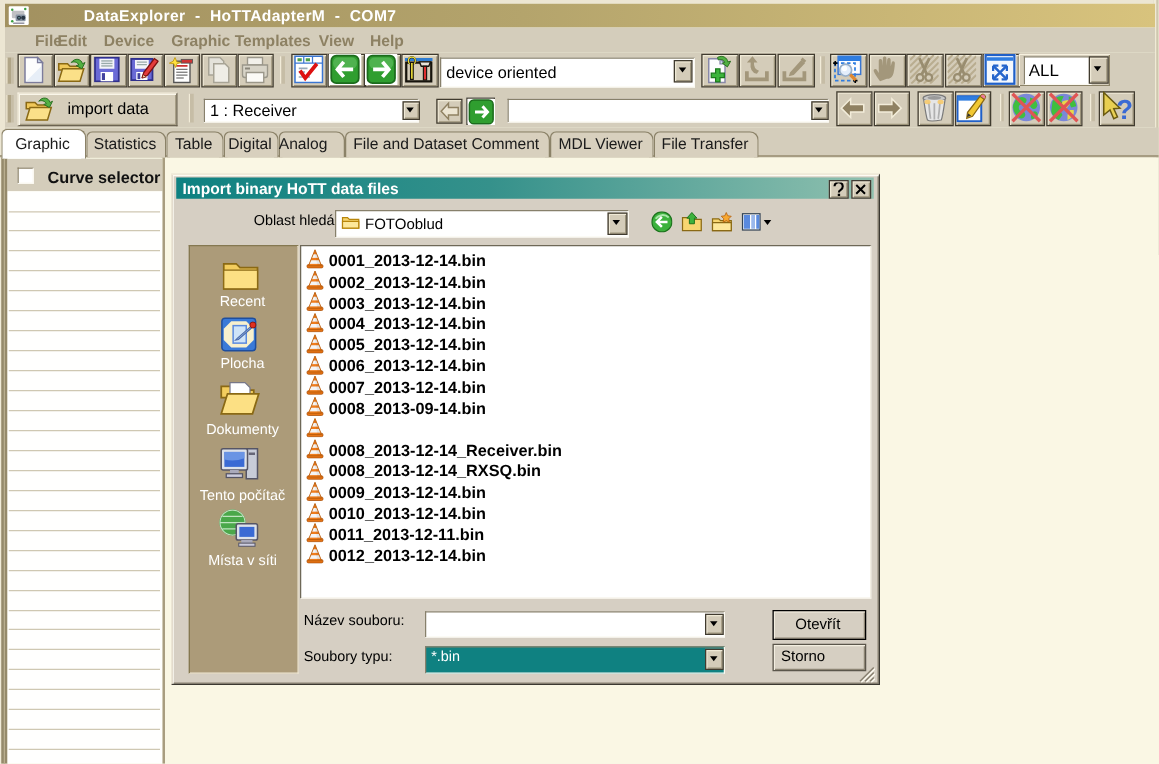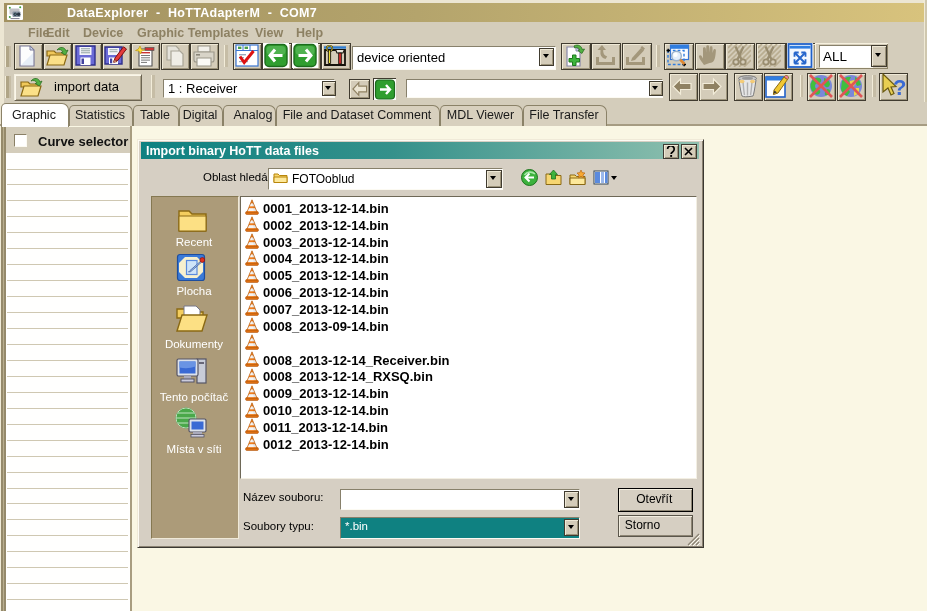--- a/index.html
+++ b/index.html
@@ -59,21 +59,21 @@
 <div id="tabs">
     <div class="abs" style="left:1px;top:103px;width:66px;height:23px;background:#fff;border:1px solid #8b8268;border-bottom:none;border-radius:5px 7px 0 0;z-index:5;"></div>
     <div class="abs" style="left:1px;top:107.5px;width:66px;text-align:center;font-size:12.5px;color:#1a1a1a;z-index:6;">Graphic</div>
     <div class="abs" style="left:69px;top:104.5px;width:62px;height:20.5px;background:#d8d0be;border:1px solid #8b8268;border-bottom:none;border-radius:5px 7px 0 0;z-index:1;"></div>
     <div class="abs" style="left:69px;top:107.5px;width:62px;text-align:center;font-size:12.5px;color:#1a1a1a;z-index:6;">Statistics</div>
     <div class="abs" style="left:133px;top:104.5px;width:44px;height:20.5px;background:#d8d0be;border:1px solid #8b8268;border-bottom:none;border-radius:5px 7px 0 0;z-index:1;"></div>
     <div class="abs" style="left:133px;top:107.5px;width:44px;text-align:center;font-size:12.5px;color:#1a1a1a;z-index:6;">Table</div>
     <div class="abs" style="left:179px;top:104.5px;width:42px;height:20.5px;background:#d8d0be;border:1px solid #8b8268;border-bottom:none;border-radius:5px 7px 0 0;z-index:1;"></div>
     <div class="abs" style="left:179px;top:107.5px;width:42px;text-align:center;font-size:12.5px;color:#1a1a1a;z-index:6;">Digital</div>
     <div class="abs" style="left:223px;top:104.5px;width:51px;height:20.5px;background:#d8d0be;border:1px solid #8b8268;border-bottom:none;border-radius:5px 7px 0 0;z-index:1;"></div>
-    <div class="abs" style="left:223px;top:107.5px;width:60px;text-align:center;font-size:12.5px;color:#1a1a1a;z-index:6;">Analog</div>
+    <div class="abs" style="left:223px;top:107.5px;width:60px;font-size:12.5px;color:#1a1a1a;z-index:6;">Analog</div>
     <div class="abs" style="left:276px;top:104.5px;width:162px;height:20.5px;background:#d8d0be;border:1px solid #8b8268;border-bottom:none;border-radius:5px 7px 0 0;z-index:1;"></div>
     <div class="abs" style="left:276px;top:107.5px;width:162px;text-align:center;font-size:12.5px;color:#1a1a1a;z-index:6;">File and Dataset Comment</div>
     <div class="abs" style="left:440px;top:104.5px;width:81px;height:20.5px;background:#d8d0be;border:1px solid #8b8268;border-bottom:none;border-radius:5px 7px 0 0;z-index:1;"></div>
     <div class="abs" style="left:440px;top:107.5px;width:81px;text-align:center;font-size:12.5px;color:#1a1a1a;z-index:6;">MDL Viewer</div>
     <div class="abs" style="left:523px;top:104.5px;width:82px;height:20.5px;background:#d8d0be;border:1px solid #8b8268;border-bottom:none;border-radius:5px 7px 0 0;z-index:1;"></div>
     <div class="abs" style="left:523px;top:107.5px;width:82px;text-align:center;font-size:12.5px;color:#1a1a1a;z-index:6;">File Transfer</div>
   </div>
 
 <div class="abs" style="left:0px;top:125.5px;width:6px;height:485.5px;background:#f0ebd8;"></div>
 <div class="abs" style="left:1px;top:125.5px;width:4.5px;height:485.5px;background:#958a6b;"></div>
@@ -544,21 +544,21 @@
     </svg><svg class="abs" style="left:244px;top:351.0px" width="16" height="16" viewBox="0 0 16 16">
       <use href="#cone"></use>
     </svg><div class="abs" style="left:263px;top:352.5px;font-size:13px;font-weight:bold;color:#000;">0008_2013-12-14_Receiver.bin</div><svg class="abs" style="left:244px;top:367.8px" width="16" height="16" viewBox="0 0 16 16">
       <use href="#cone"></use>
     </svg><div class="abs" style="left:263px;top:369.3px;font-size:13px;font-weight:bold;color:#000;">0008_2013-12-14_RXSQ.bin</div><svg class="abs" style="left:244px;top:384.7px" width="16" height="16" viewBox="0 0 16 16">
       <use href="#cone"></use>
     </svg><div class="abs" style="left:263px;top:386.2px;font-size:13px;font-weight:bold;color:#000;">0009_2013-12-14.bin</div><svg class="abs" style="left:244px;top:401.5px" width="16" height="16" viewBox="0 0 16 16">
       <use href="#cone"></use>
     </svg><div class="abs" style="left:263px;top:403.0px;font-size:13px;font-weight:bold;color:#000;">0010_2013-12-14.bin</div><svg class="abs" style="left:244px;top:418.4px" width="16" height="16" viewBox="0 0 16 16">
       <use href="#cone"></use>
-    </svg><div class="abs" style="left:263px;top:419.9px;font-size:13px;font-weight:bold;color:#000;">0011_2013-12-14.bin</div><svg class="abs" style="left:244px;top:435.2px" width="16" height="16" viewBox="0 0 16 16">
+    </svg><div class="abs" style="left:263px;top:419.9px;font-size:13px;font-weight:bold;color:#000;">0011_2013-12-11.bin</div><svg class="abs" style="left:244px;top:435.2px" width="16" height="16" viewBox="0 0 16 16">
       <use href="#cone"></use>
     </svg><div class="abs" style="left:263px;top:436.7px;font-size:13px;font-weight:bold;color:#000;">0012_2013-12-14.bin</div></div>
 
 <div class="abs" style="left:243px;top:491px;font-size:11.5px;color:#000;">Název souboru:</div>
 <div class="abs" style="left:340px;top:488.5px;width:238px;height:19.5px;background:#fff;
      border-top:1.5px solid #87806b;border-left:1.5px solid #87806b;border-bottom:1.5px solid #fcfaf2;border-right:1.5px solid #fcfaf2;"></div>
 <div class="abs btn1" style="left:564px;top:491px;width:13px;height:14.5px;">
   <div class="abs" style="left:2.5px;top:4.5px;width:0;height:0;border:3.5px solid transparent;border-top:4.5px solid #000;"></div>
 </div>
 <div class="abs" style="left:243px;top:519.5px;font-size:11.5px;color:#000;">Soubory typu:</div>

